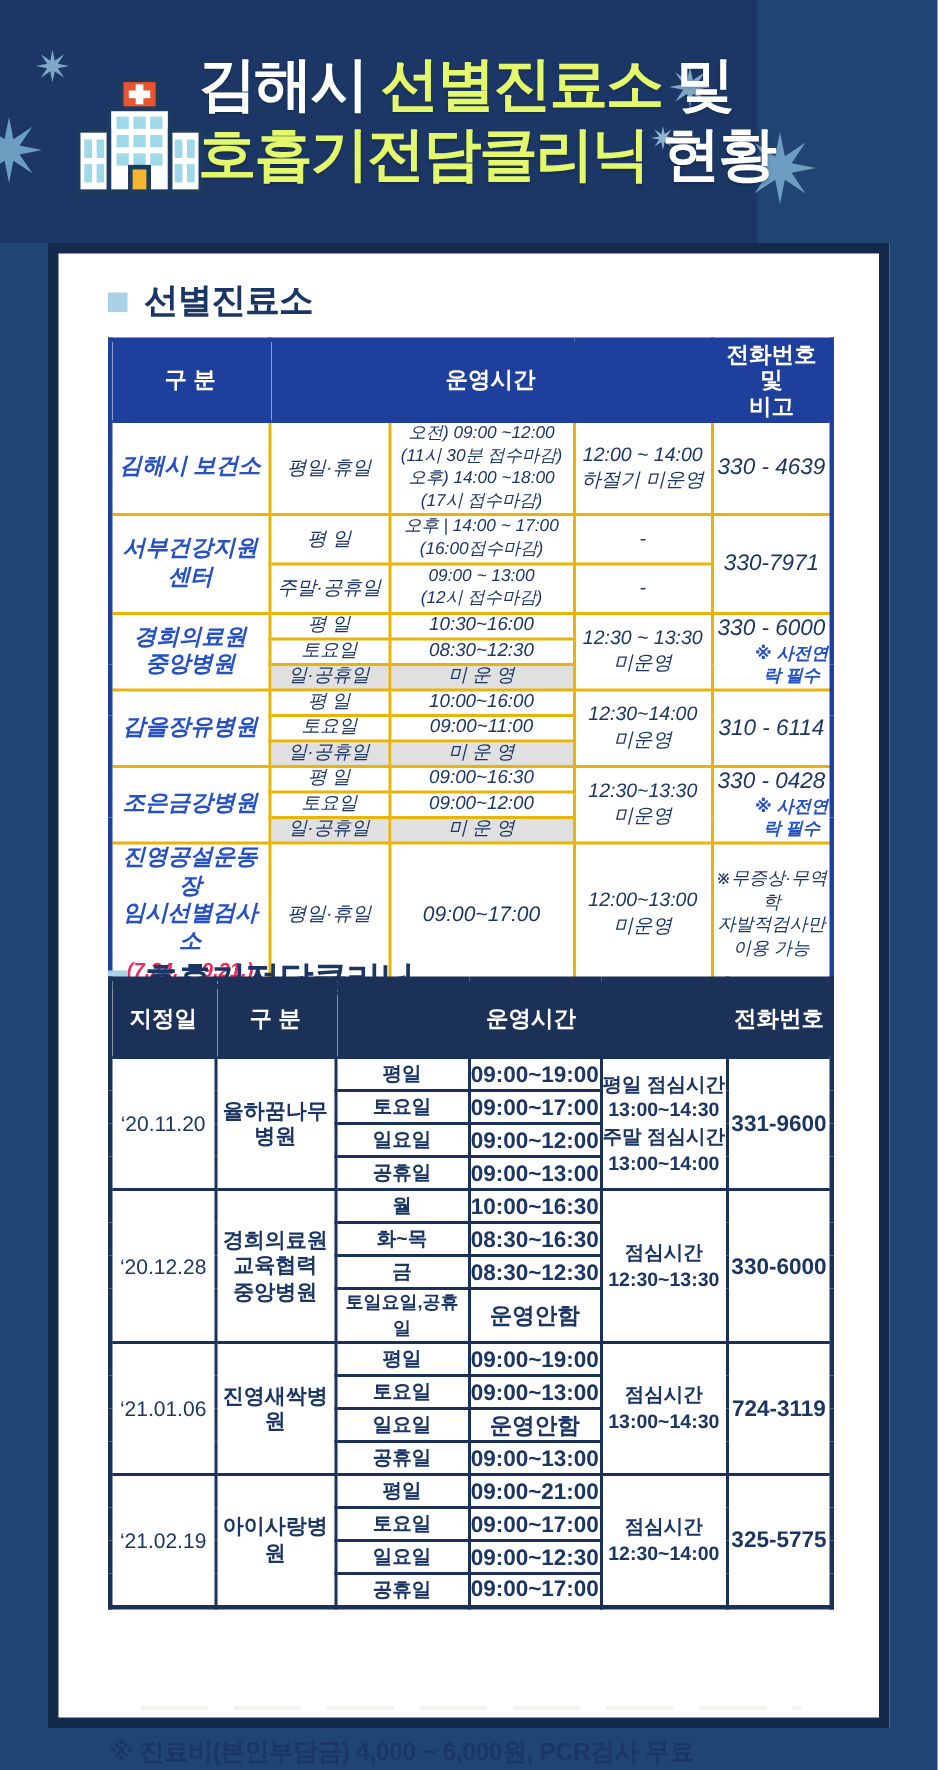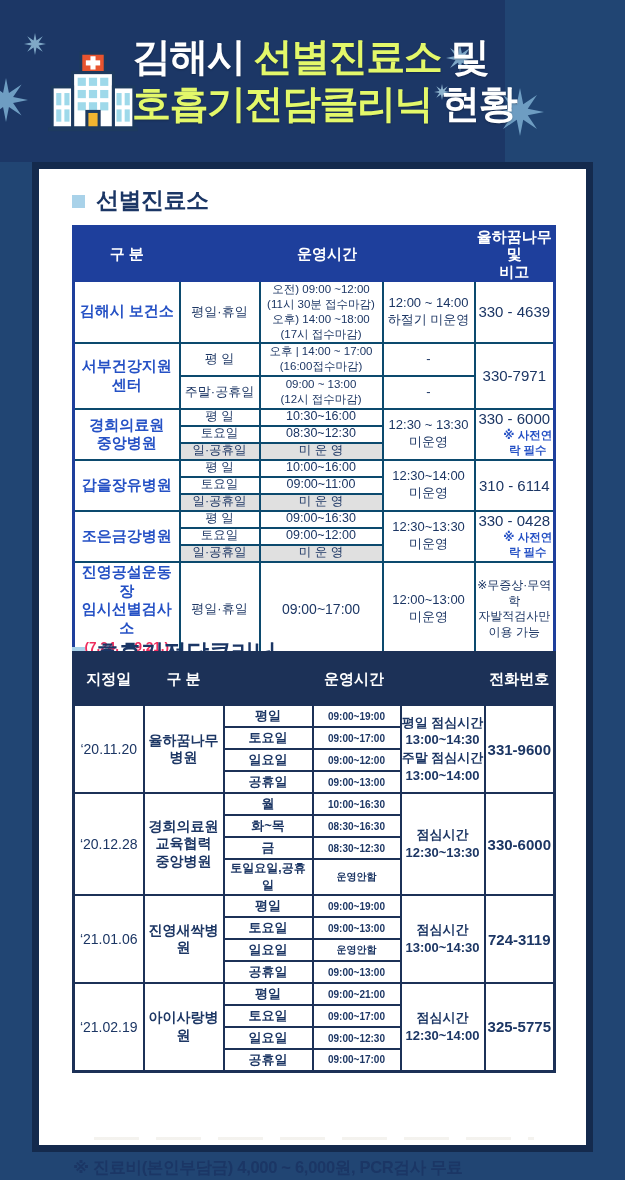--- a/index.html
+++ b/index.html
@@ -22,21 +22,21 @@
   .sec-label{font-size:23px;font-weight:bold;color:#1B3665;letter-spacing:-0.5px;}
   .sec1{top:16px;}
   .sec2{top:468px;}
 
   table{border-collapse:collapse;table-layout:fixed;position:absolute;left:33px;width:481px;}
   td,th{padding:0;text-align:center;vertical-align:middle;overflow:hidden;}
   .pre{white-space:pre-line;}
 
   
   .t1{top:56px;border:3px solid #1E3F9C;}
-  .t1 td{border:2px solid #0c4a6e;color:#1C3664;}
+  .t1 td{border:2px solid #eab308;color:#1C3664;font-style:italic;}
   .t1 th{background:#1E3F9C;color:#ffffff;font-size:15px;font-weight:bold;height:38px;
          border:2px solid #1E3F9C;line-height:1.15;}
   .t1 .name{color:#2551C5;font-weight:bold;font-size:15px;line-height:1.25;}
   .t1 .day{font-size:13px;}
   .t1 .time{font-size:13px;}
   .t1 .small{font-size:11.5px;line-height:1.3;}
   .t1 .c{font-size:12.5px;line-height:1.1;}
   .t1 .lunch{font-size:13px;line-height:1.3;}
   .t1 .phone{font-size:15px;}
   .note{font-size:11.5px;color:#2551C5;font-weight:bold;margin-top:1px;padding-left:27px;}
@@ -47,21 +47,21 @@
 
   
   .t2{top:482px;border:3px solid #1C3157;}
   .t2 td{border:2px solid #1C3157;color:#1C3664;}
   .t2 th{background:#1C3157;color:#ffffff;font-size:15px;font-weight:bold;height:50px;
          border:2px solid #1C3157;border-left:1px solid rgba(255,255,255,.25);}
   .t2 th:first-child{border-left:2px solid #1C3157;}
   .t2 .date{font-size:14px;}
   .t2 .name{font-size:14px;font-weight:bold;line-height:1.25;}
   .t2 .day{font-size:13px;font-weight:bold;}
-  .t2 .time{font-size:10px;font-weight:bold;}
+  .t2 .time{font-size:15px;font-weight:bold;}
   .t2 .lunch{font-size:13px;font-weight:bold;line-height:1.35;}
   .t2 .phone{font-size:15px;font-weight:bold;}
   tr.r22{height:22px;}
 
   .footnote{position:absolute;left:34px;top:988px;font-size:16.5px;font-weight:bold;
             color:#1B3665;letter-spacing:-0.3px;}
   .wm{position:absolute;left:55px;top:968px;width:440px;height:3px;opacity:.5;
       background:repeating-linear-gradient(90deg,#E9E6DE 0 45px,transparent 45px 62px);}
 </style>
 </head>
@@ -134,21 +134,21 @@
           <col style="width:106px">
           <col style="width:80px">
           <col style="width:123px">
           <col style="width:92px">
           <col style="width:80px">
         </colgroup>
       <thead>
         <tr>
           <th>구 분</th>
           <th colspan="3">운영시간</th>
-          <th class="pre">율하꿈나무 및
+          <th class="pre">전화번호 및
 비고</th>
         </tr>
       </thead>
       <tbody>
         <tr class="r64">
           <td class="name">김해시 보건소</td>
           <td class="day">평일·휴일</td>
           <td class="time small pre">오전) 09:00 ~12:00
 (11시 30분 접수마감)
 오후) 14:00 ~18:00

